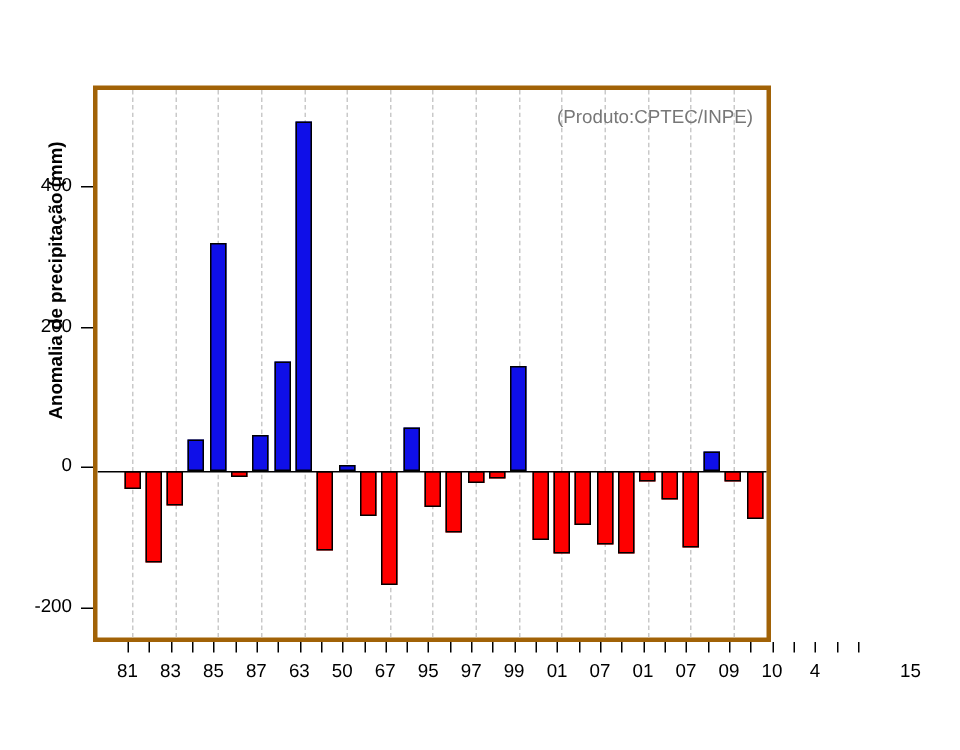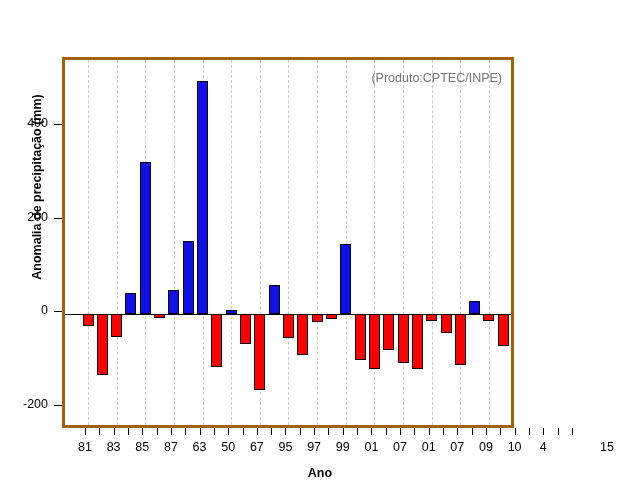--- a/index.html
+++ b/index.html
@@ -83,21 +83,20 @@
     text-align:center;width:30px;margin-left:-15px;
   }
 </style>
 </head>
 <body>
 
 <div id="root">
 
 
   <div class="ylabel">Anomalia de precipitação (mm)</div>
-  <div class="xlabel">Ano</div>
 
   <div class="plot-frame">
     <div id="grid-layer">
         <div class="gridline" style="left: 23px;"></div>
         <div class="gridline" style="left: 51.64px;"></div>
         <div class="gridline" style="left: 80.28px;"></div>
         <div class="gridline" style="left: 108.92px;"></div>
         <div class="gridline" style="left: 137.56px;"></div>
         <div class="gridline" style="left: 166.2px;"></div>
         <div class="gridline" style="left: 194.84px;"></div>

